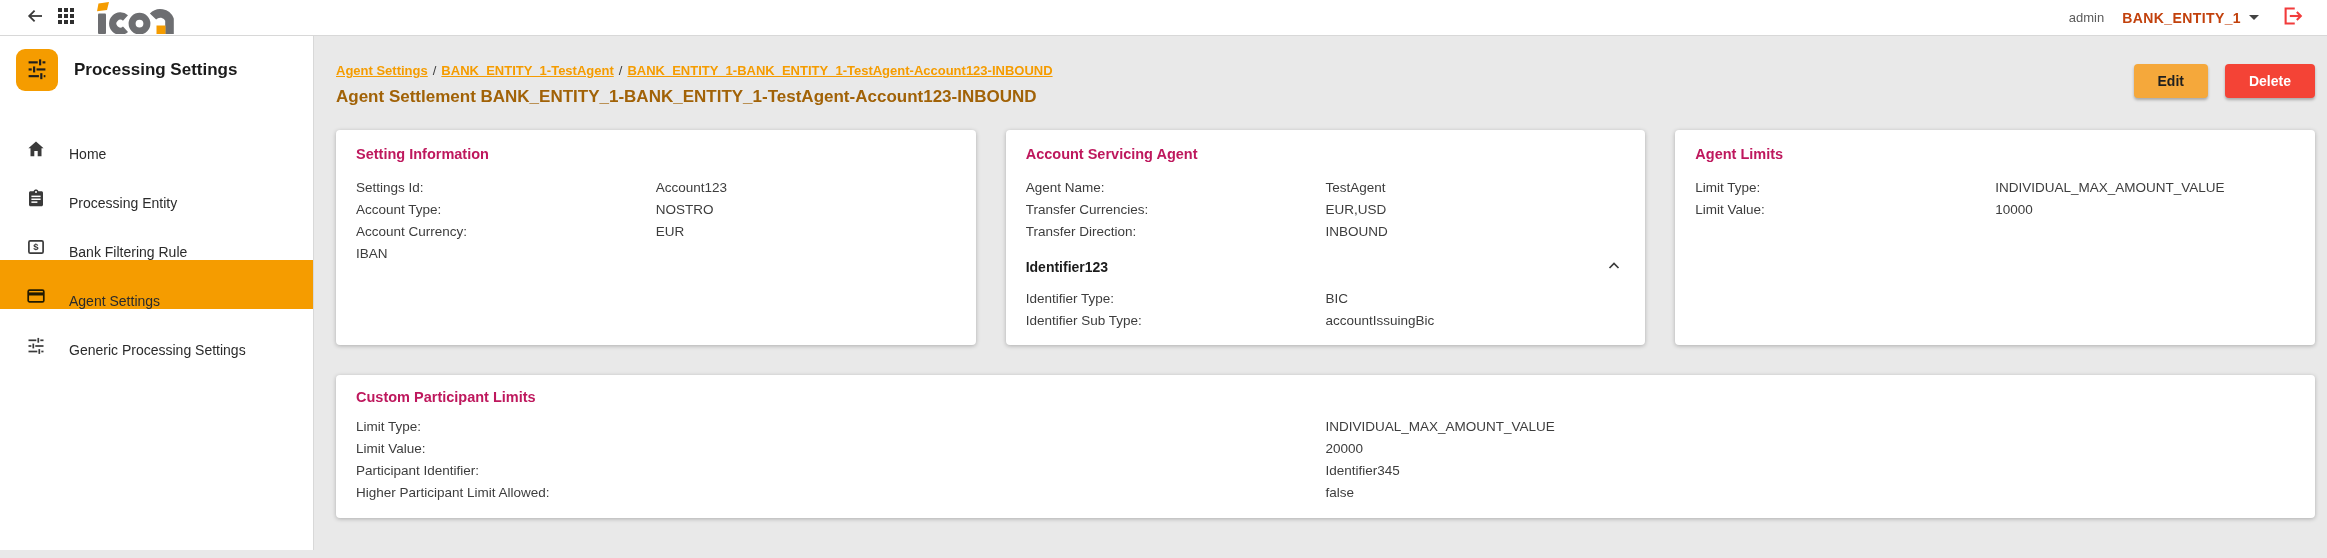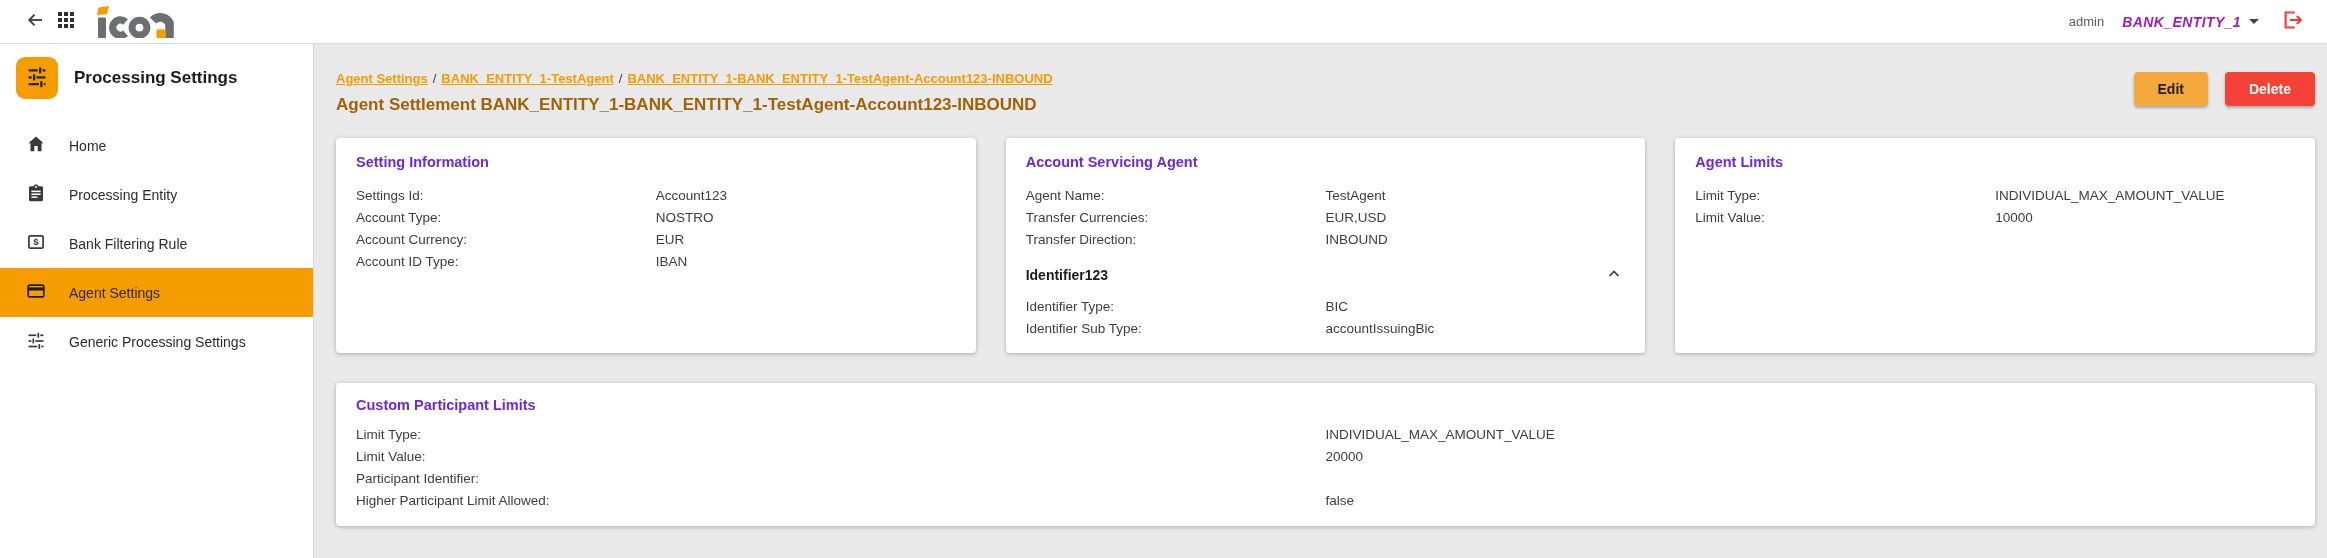--- a/index.html
+++ b/index.html
@@ -5,51 +5,51 @@
   * { box-sizing: border-box; }
   html,body { margin:0; padding:0; }
   body {
     width:2327px; height:558px; overflow:hidden;
     background:#e9e9e9;
     font-family:"Liberation Sans", sans-serif;
     color:#3d3d3d;
   }
   
   .topbar {
-    height:44px; background:#ffffff; border-bottom:1px solid #d8d8d8;
+    height:36px; background:#ffffff; border-bottom:1px solid #d8d8d8;
     display:flex; align-items:center; padding:0 20px; gap:1px;
   }
   .icon-btn {
     background:none; border:none; padding:0; width:30px; height:30px;
     display:flex; align-items:center; justify-content:center; cursor:pointer;
   }
   .logo { margin-left:14px; display:flex; align-items:center; }
   .topbar-right { margin-left:auto; display:flex; align-items:center; gap:18px; }
   .admin-label { font-size:13px; color:#5c5c5c; }
   .entity-selector { display:flex; align-items:center; cursor:pointer; gap:8px; }
-  .entity-name { font-size:14px; font-weight:bold; color:#a21caf; letter-spacing:.4px;font-style:italic; }
+  .entity-name { font-size:14px; font-weight:bold; color:#c2410c; letter-spacing:.4px; }
   .caret-down {
     width:0; height:0; border-left:5px solid transparent;
     border-right:5px solid transparent; border-top:5px solid #424242;
   }
   
   .app { display:flex; height:514px; }
   .sidebar {
     width:314px; flex-shrink:0; background:#ffffff;
     border-right:1px solid #d8d8d8;
   }
   .sidebar-header { display:flex; align-items:center; gap:16px; padding:13px 16px 14px; }
   .tile {
     width:42px; height:42px; border-radius:9px; background:#F59C00;
     display:flex; align-items:center; justify-content:center;
   }
   .sidebar-title { font-size:17px; font-weight:bold; color:#1b1b1b; }
   .side-nav { margin-top:8px; }
   .side-item {
-    height:49px; display:flex; align-items:center; gap:23px;
+    height:49px; display:flex; align-items:flex-end; gap:23px;
     padding:0 16px 0 26px; font-size:14px; color:#2b2b2b; cursor:pointer;
   }
   .side-item.active { background:#F59C00; }
   .side-item .lbl { white-space:nowrap; }
   
   .main { flex:1; padding:0 12px 0 22px; }
   .page-header { display:flex; align-items:flex-start; margin-top:26px; }
   .breadcrumb { font-size:13px; font-weight:bold; line-height:18px; }
   .breadcrumb a { color:#F59C00; text-decoration:underline; cursor:pointer; }
   .breadcrumb .sep { color:#3d3d3d; font-weight:normal; margin:0 5px; }
@@ -62,21 +62,21 @@
   .btn-edit { background:#F5A83B; color:#1f1f1f; }
   .btn-delete { background:#F44336; color:#ffffff; }
   
   .cards-row { display:flex; gap:30px; margin-top:23px; }
   .card {
     background:#ffffff; border-radius:4px;
     box-shadow:0 1px 4px rgba(0,0,0,.26);
     padding:16px 20px;
   }
   .cards-row .card { flex:1 1 0; height:215px; }
-  .card-title { font-size:14.5px; font-weight:bold; color:#6d28d9; margin-bottom:15px; }
+  .card-title { font-size:14.5px; font-weight:bold; color:#be185d; margin-bottom:15px; }
   .kv { display:flex; line-height:22px; font-size:13.5px; color:#3d3d3d; }
   .kv .k { width:50%; }
   .kv .v { flex:1; }
   .subsection-head {
     display:flex; align-items:center; margin:13px 0 10px;
     font-size:14px; font-weight:bold; color:#1b1b1b;text-align:right;
   }
   .chev-btn { margin-left:auto; background:none; border:none; padding:0; cursor:pointer;
     width:22px; height:22px; display:flex; align-items:center; justify-content:center; }
   .card-full { margin-top:30px; height:143px; padding-top:14px; }
@@ -249,21 +249,20 @@
           </div>
         <div class="kv">
             <span class="k">Account Type:</span>
             <span class="v">NOSTRO</span>
           </div>
         <div class="kv">
             <span class="k">Account Currency:</span>
             <span class="v">EUR</span>
           </div>
         <div class="kv">
-            <span class="k">Account ID Type:</span>
             <span class="v">IBAN</span>
           </div>
       </section>
 
       <section class="card">
         <div class="card-title">Account Servicing Agent</div>
         <div class="kv">
             <span class="k">Agent Name:</span>
             <span class="v">TestAgent</span>
           </div>
@@ -313,20 +312,21 @@
       <div class="kv">
           <span class="k">Limit Type:</span>
           <span class="v">INDIVIDUAL_MAX_AMOUNT_VALUE</span>
         </div>
       <div class="kv">
           <span class="k">Limit Value:</span>
           <span class="v">20000</span>
         </div>
       <div class="kv">
           <span class="k">Participant Identifier:</span>
+          <span class="v">Identifier345</span>
         </div>
       <div class="kv">
           <span class="k">Higher Participant Limit Allowed:</span>
           <span class="v">false</span>
         </div>
     </section>
   </main>
 </div>
 
 </body></html>

